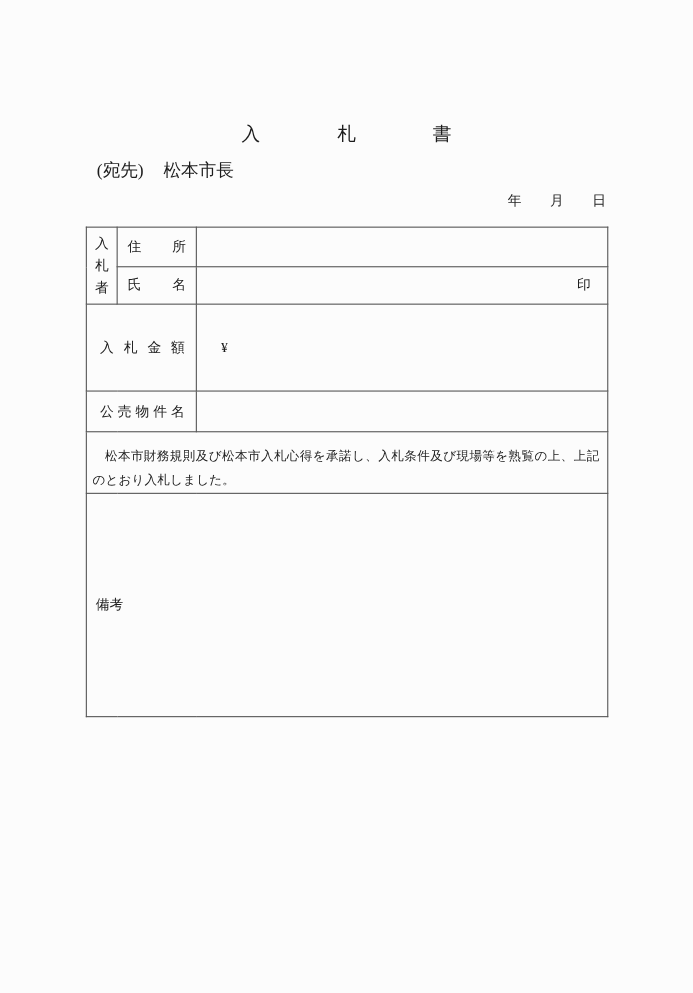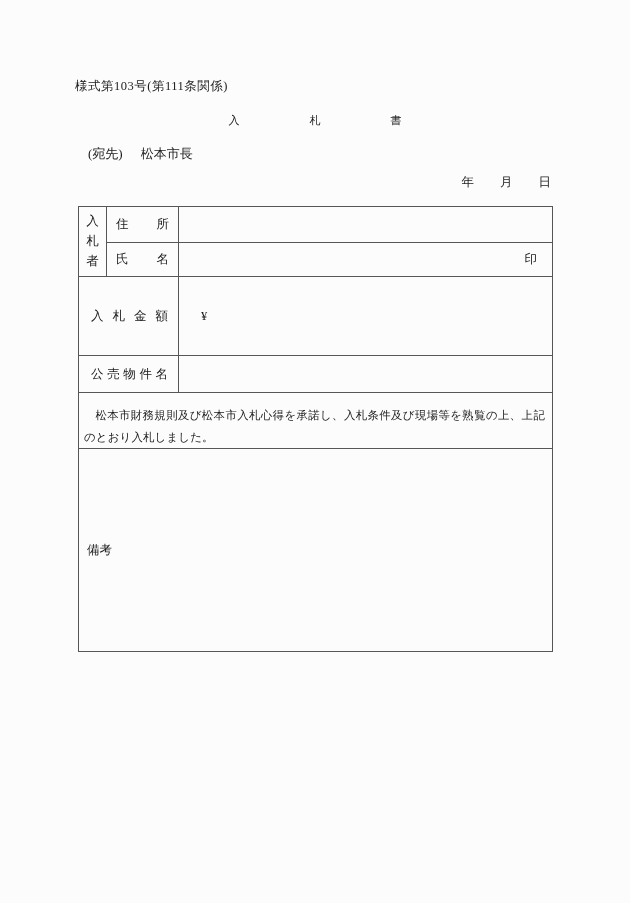--- a/index.html
+++ b/index.html
@@ -31,32 +31,32 @@
   }
   .title-row {
     position: absolute;
     left: 0;
     right: 0;
     top: 110px;
     text-align: center;
   }
   .title-text {
     display: inline-block;
-    font-size: 11px;
+    font-size: 17px;
     letter-spacing: 70px;
     margin-right: -70px;
     white-space: nowrap;
   }
   .addressee {
     position: absolute;
     left: 88px;
     top: 145px;
     display: flex;
     gap: 18px;
-    font-size: 13px;
+    font-size: 16px;
     white-space: nowrap;
   }
   .date-row {
     position: absolute;
     left: 78px;
     top: 174px;
     width: 474px;
     display: flex;
     justify-content: flex-end;
     gap: 26px;
@@ -120,21 +120,20 @@
   .cell-remarks {
     vertical-align: top;
     padding: 7px 8px;
   }
 </style>
 </head>
 <body>
 
 <div class="page">
 
-  <div class="form-number">様式第103号(第111条関係)</div>
 
   <div class="title-row">
     <span class="title-text">入札書</span>
   </div>
 
   <div class="addressee">
     <span>(宛先)</span>
     <span>松本市長</span>
   </div>
 

